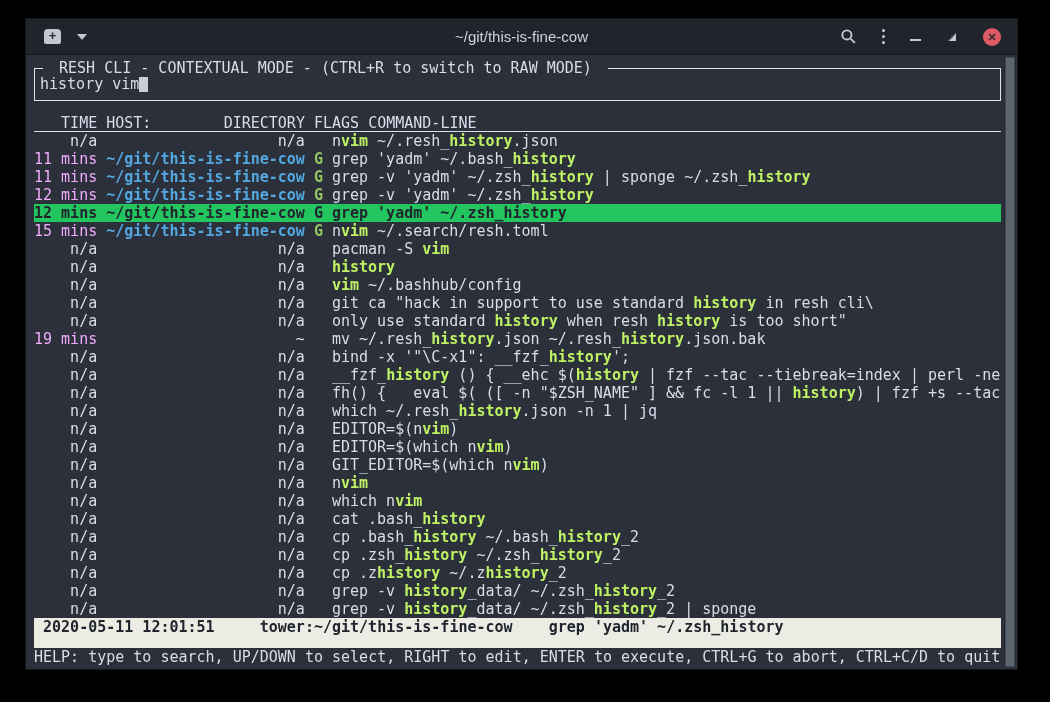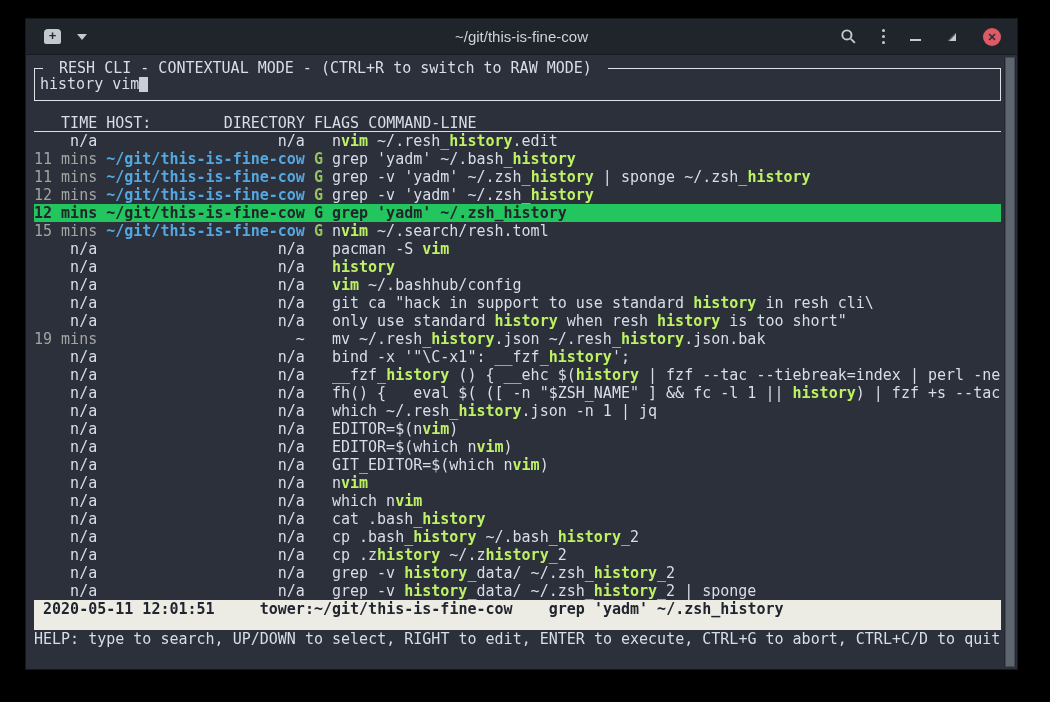--- a/index.html
+++ b/index.html
@@ -41,21 +41,21 @@
             vertical-align:-3px; }
 
   .tbl-header { margin-top:13px; white-space:pre; border-bottom:1px solid #d8dee9;
                 height:18px; }
 
   .row { white-space:pre; height:18px; overflow:hidden; }
   .row .t { display:inline-block; width:7ch;  text-align:right; }
   .row .d { display:inline-block; width:22ch; text-align:right; margin-left:1ch; }
   .row .f { display:inline-block; width:1ch;  margin-left:1ch; color:#95c462; font-weight:bold; }
   .row .c { margin-left:1ch; }
-  .row .time { color:#a3a3a3; }
+  .row .time { color:#f0abfc; }
   .row .dirm { color:#54a8e0; font-weight:bold; }
   .hl { color:#bef264; font-weight:bold; }
   .row.selected { background:#22c55e; font-weight:bold; }
   .row.selected .t, .row.selected .d, .row.selected .f,
   .row.selected .c, .row.selected .hl, .row.selected .time,
   .row.selected .dirm { color:#20252e; }
 
   .statusbar { background:#ecebe4; color:#20252e; font-weight:bold;
                white-space:pre; height:30px; overflow:hidden; }
   .sb-time { margin-left:1ch; }
@@ -102,21 +102,21 @@
   <div class="term">
 
     <div class="resh-box">
       <span class="resh-box-title"> RESH CLI - CONTEXTUAL MODE - (CTRL+R to switch to RAW MODE) </span>
       <div class="query-line"><span>history vim</span><span class="cursor"></span></div>
     </div>
 
     <div class="tbl-header">   TIME HOST:        DIRECTORY FLAGS COMMAND-LINE</div>
 
     <div id="rows">
-        <div class="row"><span class="t">n/a</span><span class="d">n/a</span><span class="f"> </span><span class="c"><span class="">n</span><span class="hl">vim</span><span class=""> ~/.resh_</span><span class="hl">history</span><span class="">.edit</span></span></div>
+        <div class="row"><span class="t">n/a</span><span class="d">n/a</span><span class="f"> </span><span class="c"><span class="">n</span><span class="hl">vim</span><span class=""> ~/.resh_</span><span class="hl">history</span><span class="">.json</span></span></div>
         <div class="row"><span class="t time">11 mins</span><span class="d dirm">~/git/this-is-fine-cow</span><span class="f">G</span><span class="c"><span class="">grep 'yadm' ~/.bash_</span><span class="hl">history</span></span></div>
         <div class="row"><span class="t time">11 mins</span><span class="d dirm">~/git/this-is-fine-cow</span><span class="f">G</span><span class="c"><span class="">grep -v 'yadm' ~/.zsh_</span><span class="hl">history</span><span class=""> | sponge ~/.zsh_</span><span class="hl">history</span></span></div>
         <div class="row"><span class="t time">12 mins</span><span class="d dirm">~/git/this-is-fine-cow</span><span class="f">G</span><span class="c"><span class="">grep -v 'yadm' ~/.zsh_</span><span class="hl">history</span></span></div>
         <div class="row selected"><span class="t time">12 mins</span><span class="d dirm">~/git/this-is-fine-cow</span><span class="f">G</span><span class="c"><span class="">grep 'yadm' ~/.zsh_</span><span class="hl">history</span></span></div>
         <div class="row"><span class="t time">15 mins</span><span class="d dirm">~/git/this-is-fine-cow</span><span class="f">G</span><span class="c"><span class="">n</span><span class="hl">vim</span><span class=""> ~/.search/resh.toml</span></span></div>
         <div class="row"><span class="t">n/a</span><span class="d">n/a</span><span class="f"> </span><span class="c"><span class="">pacman -S </span><span class="hl">vim</span></span></div>
         <div class="row"><span class="t">n/a</span><span class="d">n/a</span><span class="f"> </span><span class="c"><span class="hl">history</span></span></div>
         <div class="row"><span class="t">n/a</span><span class="d">n/a</span><span class="f"> </span><span class="c"><span class="hl">vim</span><span class=""> ~/.bashhub/config</span></span></div>
         <div class="row"><span class="t">n/a</span><span class="d">n/a</span><span class="f"> </span><span class="c"><span class="">git ca "hack in support to use standard </span><span class="hl">history</span><span class=""> in resh cli\</span></span></div>
         <div class="row"><span class="t">n/a</span><span class="d">n/a</span><span class="f"> </span><span class="c"><span class="">only use standard </span><span class="hl">history</span><span class=""> when resh </span><span class="hl">history</span><span class=""> is too short"</span></span></div>
@@ -125,20 +125,21 @@
         <div class="row"><span class="t">n/a</span><span class="d">n/a</span><span class="f"> </span><span class="c"><span class="">__fzf_</span><span class="hl">history</span><span class=""> () { __ehc $(</span><span class="hl">history</span><span class=""> | fzf --tac --tiebreak=index | perl -ne</span></span></div>
         <div class="row"><span class="t">n/a</span><span class="d">n/a</span><span class="f"> </span><span class="c"><span class="">fh() {   eval $( ([ -n "$ZSH_NAME" ] &amp;&amp; fc -l 1 || </span><span class="hl">history</span><span class="">) | fzf +s --tac</span></span></div>
         <div class="row"><span class="t">n/a</span><span class="d">n/a</span><span class="f"> </span><span class="c"><span class="">which ~/.resh_</span><span class="hl">history</span><span class="">.json -n 1 | jq</span></span></div>
         <div class="row"><span class="t">n/a</span><span class="d">n/a</span><span class="f"> </span><span class="c"><span class="">EDITOR=$(n</span><span class="hl">vim</span><span class="">)</span></span></div>
         <div class="row"><span class="t">n/a</span><span class="d">n/a</span><span class="f"> </span><span class="c"><span class="">EDITOR=$(which n</span><span class="hl">vim</span><span class="">)</span></span></div>
         <div class="row"><span class="t">n/a</span><span class="d">n/a</span><span class="f"> </span><span class="c"><span class="">GIT_EDITOR=$(which n</span><span class="hl">vim</span><span class="">)</span></span></div>
         <div class="row"><span class="t">n/a</span><span class="d">n/a</span><span class="f"> </span><span class="c"><span class="">n</span><span class="hl">vim</span></span></div>
         <div class="row"><span class="t">n/a</span><span class="d">n/a</span><span class="f"> </span><span class="c"><span class="">which n</span><span class="hl">vim</span></span></div>
         <div class="row"><span class="t">n/a</span><span class="d">n/a</span><span class="f"> </span><span class="c"><span class="">cat .bash_</span><span class="hl">history</span></span></div>
         <div class="row"><span class="t">n/a</span><span class="d">n/a</span><span class="f"> </span><span class="c"><span class="">cp .bash_</span><span class="hl">history</span><span class=""> ~/.bash_</span><span class="hl">history</span><span class="">_2</span></span></div>
+        <div class="row"><span class="t">n/a</span><span class="d">n/a</span><span class="f"> </span><span class="c"><span class="">cp .zsh_</span><span class="hl">history</span><span class=""> ~/.zsh_</span><span class="hl">history</span><span class="">_2</span></span></div>
         <div class="row"><span class="t">n/a</span><span class="d">n/a</span><span class="f"> </span><span class="c"><span class="">cp .z</span><span class="hl">history</span><span class=""> ~/.z</span><span class="hl">history</span><span class="">_2</span></span></div>
         <div class="row"><span class="t">n/a</span><span class="d">n/a</span><span class="f"> </span><span class="c"><span class="">grep -v </span><span class="hl">history</span><span class="">_data/ ~/.zsh_</span><span class="hl">history</span><span class="">_2</span></span></div>
         <div class="row"><span class="t">n/a</span><span class="d">n/a</span><span class="f"> </span><span class="c"><span class="">grep -v </span><span class="hl">history</span><span class="">_data/ ~/.zsh_</span><span class="hl">history</span><span class="">_2 | sponge</span></span></div>
       </div>
 
     <div class="statusbar"><span class="sb-time">2020-05-11 12:01:51</span><span class="sb-loc">tower:~/git/this-is-fine-cow</span><span class="sb-cmd">grep 'yadm' ~/.zsh_history</span></div>
 
     <div class="helpline">HELP: type to search, UP/DOWN to select, RIGHT to edit, ENTER to execute, CTRL+G to abort, CTRL+C/D to quit;</div>
   </div>
 

